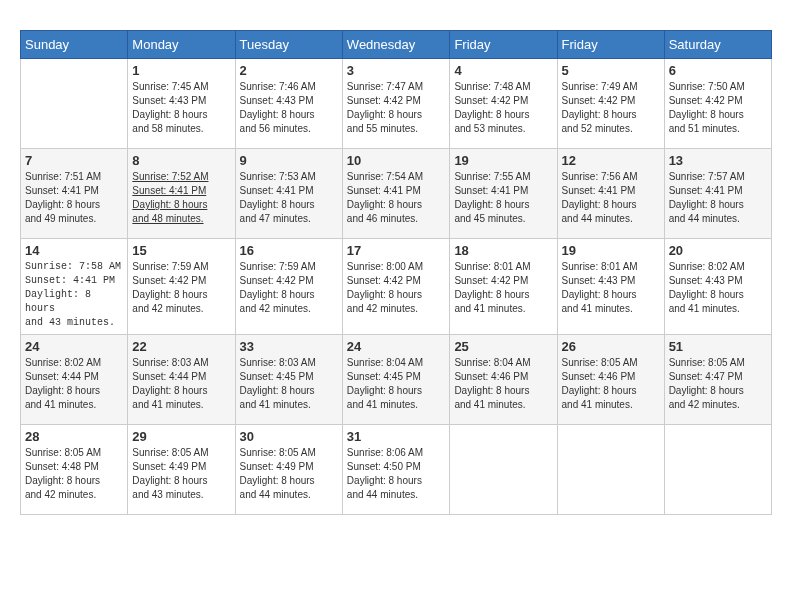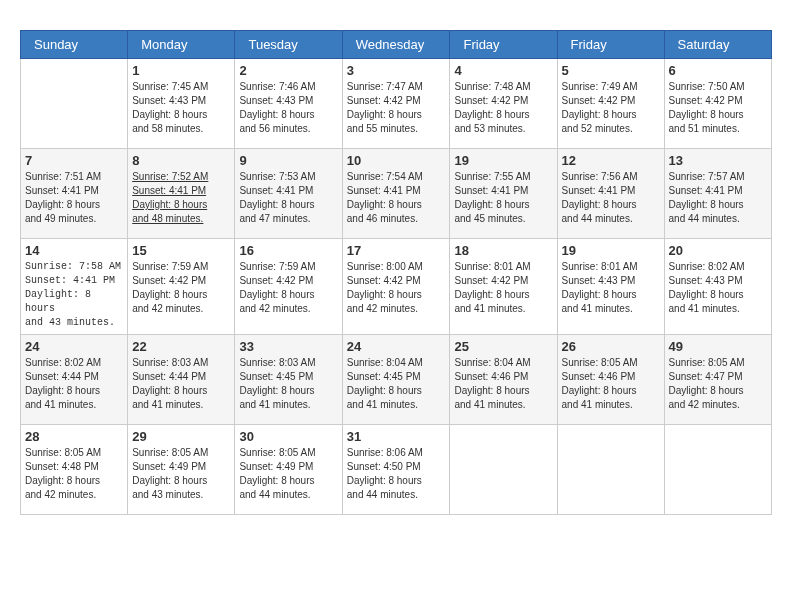--- a/index.html
+++ b/index.html
@@ -42,21 +42,21 @@
       color: #555;
     }
     .calendar {
       width: 100%;
       border-collapse: collapse;
       font-size: 11px;
     }
     .calendar th {
       background-color: #3a7abf;
       color: #fff;
-      padding: 6px 13px;
+      padding: 6px 4px;
       text-align: left;
       font-size: 13px;
       font-weight: normal;
       border: 1px solid #2a5a9f;
     }
     .calendar td {
       border: 1px solid #ccc;
       vertical-align: top;
       padding: 4px;
       height: 90px;
@@ -290,21 +290,21 @@
 and 41 minutes.</div>
         </td>
         <td>
           <span class="day-number">26</span>
           <div class="cell-info" style="white-space: pre-line;">Sunrise: 8:05 AM
 Sunset: 4:46 PM
 Daylight: 8 hours
 and 41 minutes.</div>
         </td>
         <td>
-          <span class="day-number">49</span>
+          <span class="day-number">51</span>
           <div class="cell-info" style="white-space: pre-line;">Sunrise: 8:05 AM
 Sunset: 4:47 PM
 Daylight: 8 hours
 and 42 minutes.</div>
         </td>
       </tr>
       <tr>
         <td>
           <span class="day-number">28</span>
           <div class="cell-info" style="white-space: pre-line;">Sunrise: 8:05 AM

